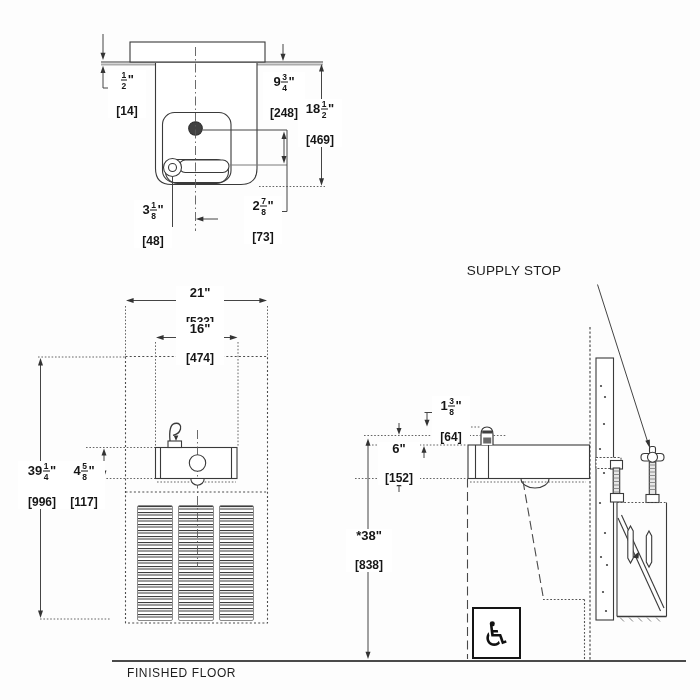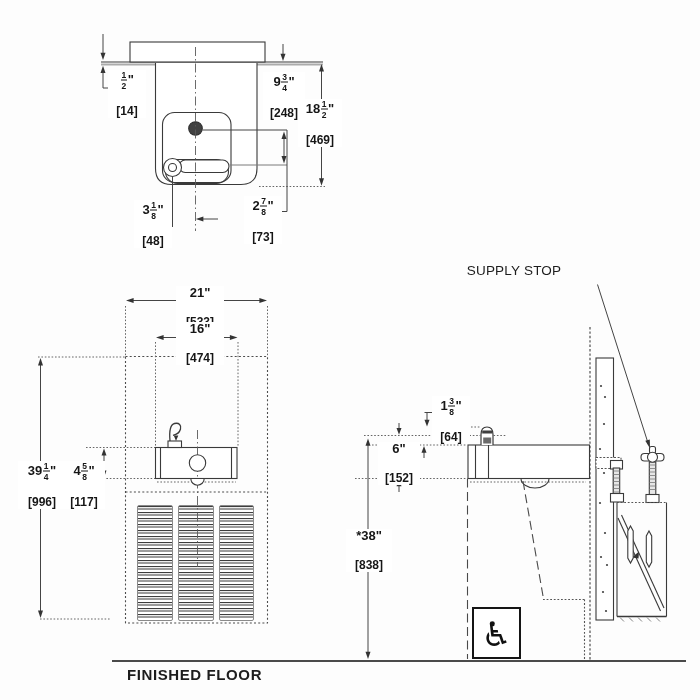--- a/index.html
+++ b/index.html
@@ -10,21 +10,21 @@
     background:repeating-linear-gradient(180deg,#3d3d3d 0px,#3d3d3d 1px,#ececec 1px,#ececec 2.2px,#9b9b9b 2.2px,#9b9b9b 4.4px,#ffffff 4.4px,#ffffff 6px);}
   .txt{position:absolute;z-index:3;white-space:nowrap;}
   .dimlbl{position:absolute;z-index:3;text-align:center;background:#fff;padding:0 1px;}
   .l1{font-size:13px;font-weight:700;line-height:1.05;display:flex;align-items:center;justify-content:center;}
   .l2{font-size:12px;font-weight:700;line-height:1.1;margin-top:16px;text-align:center;}
   .l2.gap{}
   .frac{display:inline-flex;flex-direction:column;align-items:center;line-height:1;font-size:8.5px;font-weight:700;margin:0 0.5px;transform:translateY(0.5px);}
   .fn{border-bottom:1px solid #161616;padding:0 1px 0.5px 1px;}
   .fd{padding-top:0.5px;}
   .callout{font-size:13.5px;font-weight:400;letter-spacing:0.2px;line-height:17px;text-align:center;color:#1d1d1d;}
-  .floorlbl{font-size:15px;font-weight:700;letter-spacing:0.6px;color:#1d1d1d;}
+  .floorlbl{font-size:12px;font-weight:400;letter-spacing:0.6px;color:#1d1d1d;}
   .ada-box{position:absolute;z-index:3;border:2.5px solid #151515;background:#fff;
            display:flex;align-items:center;justify-content:center;}
   .ada-glyph{font-family:"DejaVu Sans", sans-serif;font-size:34px;line-height:1;color:#111;transform:translateY(1px);}
 </style>
 </head>
 <body>
 
 <div id="canvas">
 
   <div class="grille" style="left:137px;top:505px;width:33.5px;height:113.5px;"></div>

